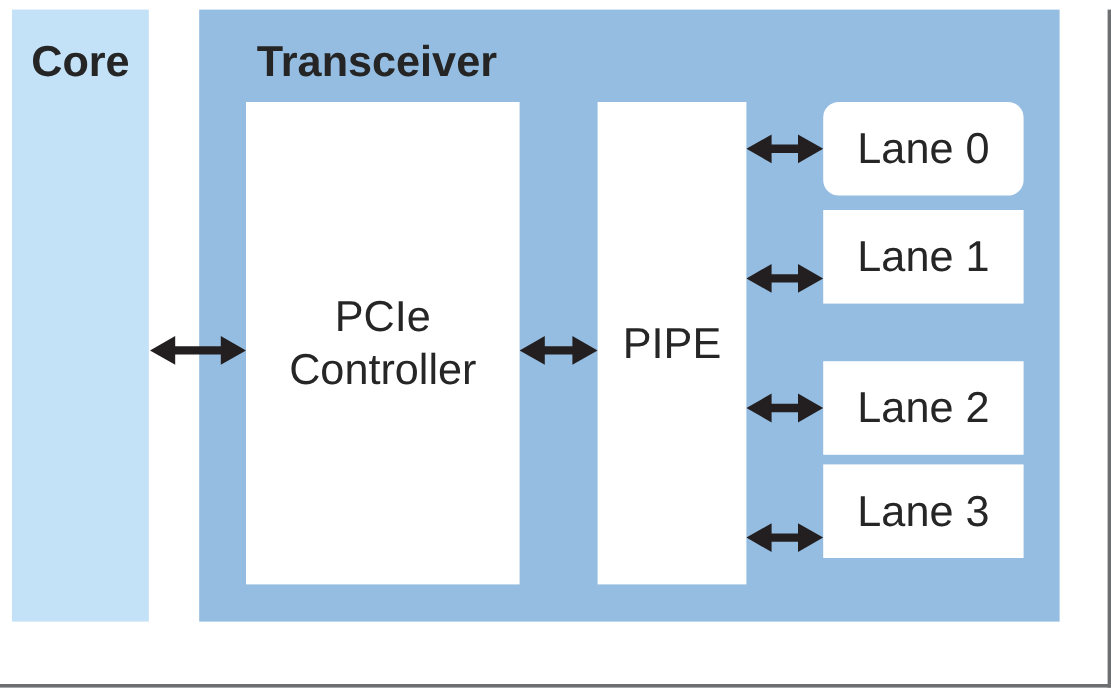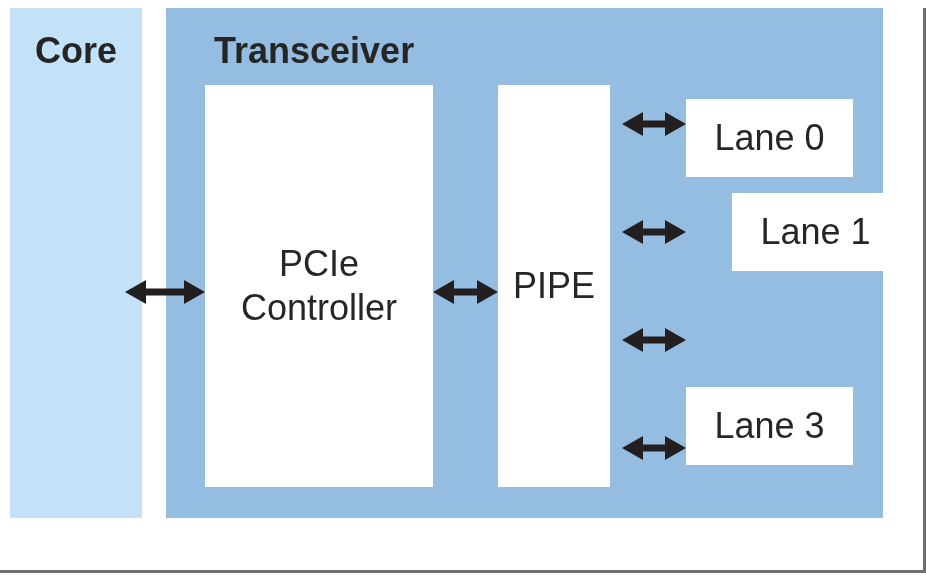--- a/index.html
+++ b/index.html
@@ -26,21 +26,21 @@
     box-sizing: border-box;
     border-right: 3px solid #6e6f71;
     border-bottom: 3px solid #6e6f71;
   }
   .block {
     position: absolute;
     box-sizing: border-box;
   }
   .core {
     left: 10px; top: 8px;
-    width: 132px; height: 510px;
+    width: 114px; height: 510px;
     background: #c3e2f7;
     text-align: center;
   }
   .core .title {
     padding-top: 22px;
     font-size: 36px;
     font-weight: bold;
     color: #252525;
   }
   .transceiver {
@@ -65,28 +65,28 @@
     color: #262626;
   }
   .controller {
     left: 205px; top: 85px;
     width: 228px; height: 402px;
     flex-direction: column;
     line-height: 44px;
   }
   .pipe {
     left: 498px; top: 85px;
-    width: 112px; height: 402px;
+    width: 124px; height: 402px;
   }
   .lane {
     left: 686px;
     width: 167px; height: 78px;
   }
-  .lane-0 { top: 99px; }
-  .lane-1 { top: 193px; margin-left: 46px; }
+  .lane-0 { top: 85px; border-radius: 13px; }
+  .lane-1 { top: 175px; }
   .lane-2 { top: 301px; }
   .lane-3 { top: 387px; }
   .arrow {
     position: absolute;
     height: 26px;
   }
   .arrow svg { display: block; width: 100%; height: 100%; }
   .arrow polygon { fill: #231f20; }
   .a-core { left: 125px; top: 279px; width: 80px; }
   .a-pipe { left: 433px; top: 279px; width: 65px; }
@@ -119,20 +119,23 @@
   <div class="block white-block pipe">
     <div>PIPE</div>
   </div>
 
   <div class="block white-block lane lane-0">
     <div>Lane 0</div>
   </div>
   <div class="block white-block lane lane-1">
     <div>Lane 1</div>
   </div>
+  <div class="block white-block lane lane-2">
+    <div>Lane 2</div>
+  </div>
   <div class="block white-block lane lane-3">
     <div>Lane 3</div>
   </div>
 
   <div class="arrow a-core">
     <svg viewBox="0 0 80 26" preserveAspectRatio="none">
       <polygon points="0,13 21,1 21,9.5 59,9.5 59,1 80,13 59,25 59,16.5 21,16.5 21,25"></polygon>
     </svg>
   </div>
   <div class="arrow a-pipe">

